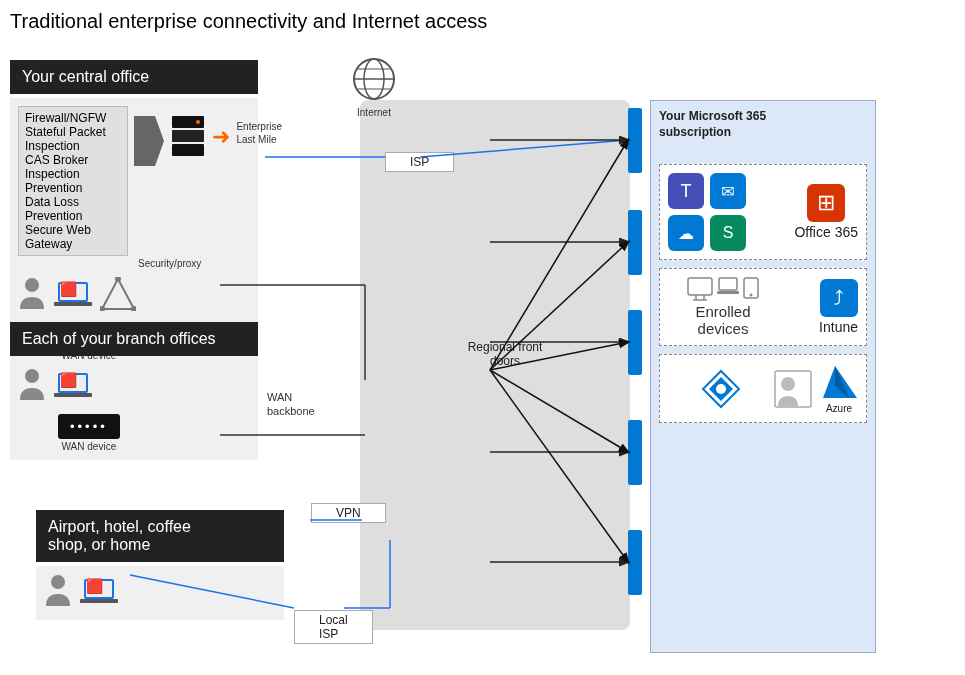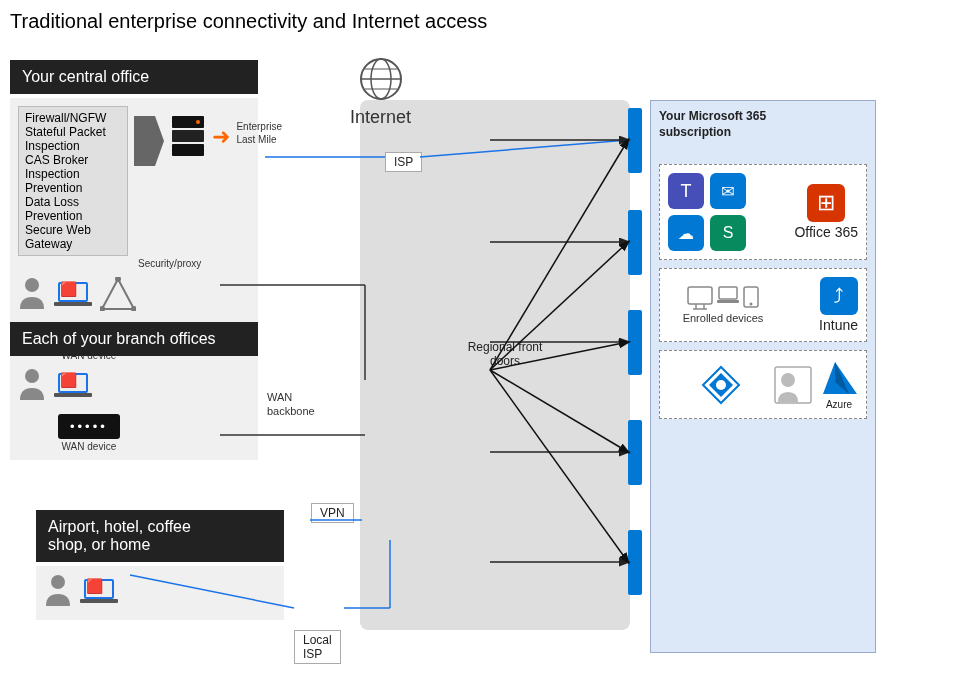--- a/index.html
+++ b/index.html
@@ -36,21 +36,21 @@
       margin-bottom: 14px;
     }
     
     .internet-area {
       position: absolute;
       left: 350px;
       top: 55px;
       text-align: center;
     }
     .internet-label {
-      font-size: 18px;
+      font-size: 10px;
       color: #333;
     }
     
     .backbone-area {
       position: absolute;
       left: 360px;
       top: 100px;
       width: 270px;
       height: 530px;
       background: #d0d0d0;
@@ -70,21 +70,21 @@
       top: 0;
       left: 0;
       width: 965px;
       height: 675px;
       pointer-events: none;
     }
     
     .label-box {
       background: #fff;
       border: 1px solid #aaa;
-      padding: 2px 8px;
+      padding: 2px 24px;
       font-size: 12px;
       color: #222;
       display: inline-block;
     }
   </style>
 </head>
 <body>
 
 <div class="diagram-container">
 
@@ -223,21 +223,21 @@
   </div>
 
   <div style="position:absolute;left:385px;top:152px;">
     <div class="label-box">ISP</div>
   </div>
 
   <div style="position:absolute;left:311px;top:503px;">
     <div class="label-box">VPN</div>
   </div>
 
-  <div style="position:absolute;left:294px;top:630px;">
+  <div style="position:absolute;left:294px;top:610px;">
     <div class="label-box">Local<br>ISP</div>
   </div>
 
   <div style="position:absolute;left:267px;top:390px;font-size:11px;color:#333;text-align:left;line-height:1.3;">WAN<br>backbone</div>
 
   <div style="position:absolute;left:455px;top:340px;font-size:12px;color:#222;text-align:center;width:100px;">Regional
 front doors</div>
 
   <div class="blue-bar" style="left:628px;top:108px;height:65px;"></div>
   <div class="blue-bar" style="left:628px;top:210px;height:65px;"></div>
@@ -283,21 +283,21 @@
             <svg width="22" height="20" viewBox="0 0 22 20">
               <rect x="2" y="1" width="18" height="12" rx="1" fill="none" stroke="#888" stroke-width="1.5"></rect>
               <rect x="0" y="14" width="22" height="3" rx="1" fill="#888"></rect>
             </svg>
 
             <svg width="16" height="22" viewBox="0 0 16 22">
               <rect x="1" y="1" width="14" height="20" rx="2" fill="none" stroke="#888" stroke-width="1.5"></rect>
               <circle cx="8" cy="18" r="1.5" fill="#888"></circle>
             </svg>
           </div>
-          <div style="font-size:11px;color:#333;margin-top:2px;text-align:center;">Enrolled devices</div>
+          <div style="font-size:15px;color:#333;margin-top:2px;text-align:center;">Enrolled devices</div>
         </div>
         <div style="display:flex;flex-direction:column;align-items:center;">
           <div style="width:38px;height:38px;background:#0078d4;border-radius:6px;display:flex;align-items:center;justify-content:center;font-size:20px;color:#fff;">⤴</div>
           <div style="font-size:14px;margin-top:2px;color:#222;">Intune</div>
         </div>
       </div>
     </div>
 
     <div style="border:1.5px dashed #888;padding:8px;background:#fff;">
       <div style="display:flex;align-items:center;justify-content:space-between;">

